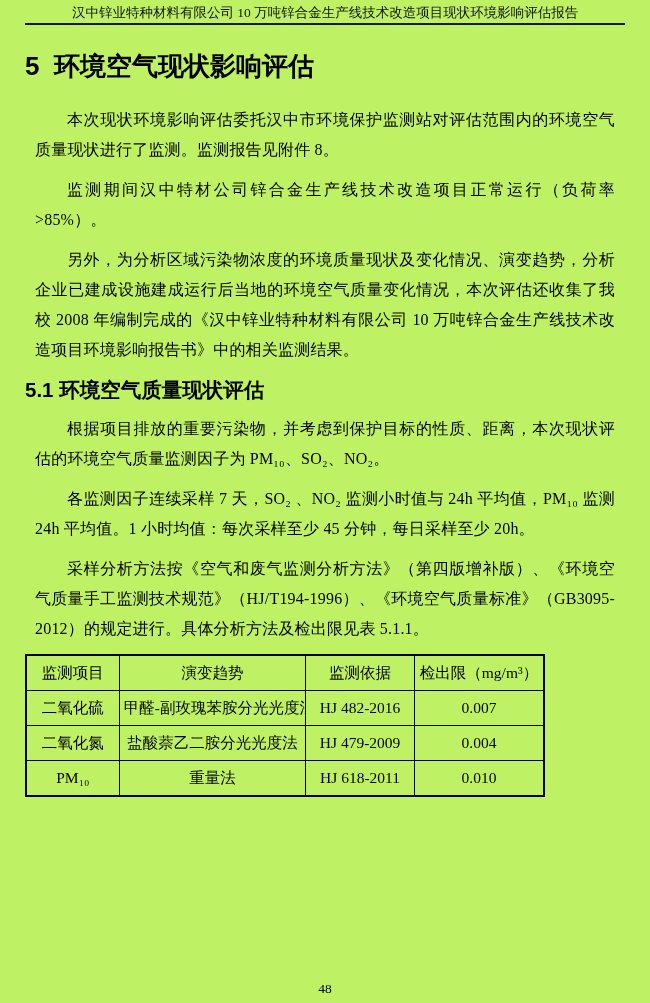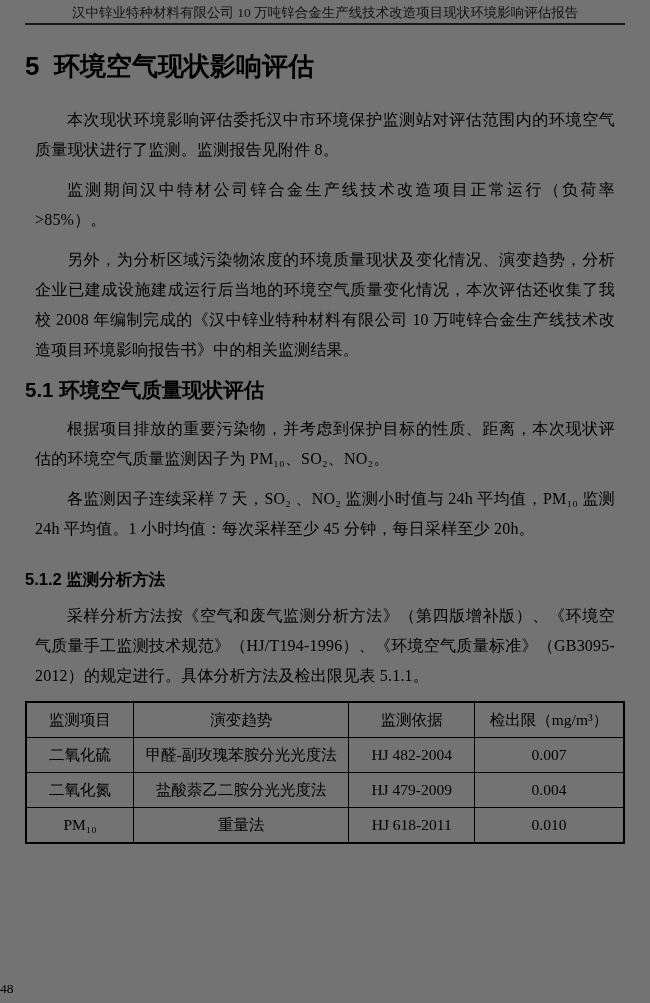--- a/index.html
+++ b/index.html
@@ -1,21 +1,21 @@
 <!DOCTYPE html>
 <html><head>
 <meta charset="utf-8">
 <style>
   * { box-sizing: border-box; }
   html, body { margin: 0; padding: 0; background: #ffffff; }
   .page {
     position: relative;
     width: 650px;
     height: 1003px;
-    background: #737373;
+    background: #bef264;
     color: #000000;
     font-family: "Liberation Serif", "DejaVu Serif", serif;
     overflow: hidden;
   }
   .content { padding: 0 25px; }
 
   .doc-header {
     padding-top: 5px;
     font-size: 13.5px;
     line-height: 16px;
@@ -64,21 +64,21 @@
 
   .table-caption {
     margin: 12px 0 0 0;
     font-size: 16.5px;
     line-height: 22px;
     text-align: center;
     white-space: pre-wrap;
   }
 
   table.data-table {
-    width: 600px;
+    width: 520px;
     margin-top: 8px;
     border-collapse: collapse;
     border: 2px solid #000;
     table-layout: fixed;
   }
   table.data-table th,
   table.data-table td {
     border: 1px solid #000;
     font-size: 15.5px;
     font-weight: normal;
@@ -91,21 +91,21 @@
   }
   .col-item   { width: 18%; }
   .col-method { width: 36%; }
   .col-basis  { width: 21%; }
   .col-limit  { width: 25%; }
 
   .page-number {
     position: absolute;
     left: 0; right: 0;
     bottom: 6px;
-    text-align: left;
+    text-align: center;
     font-size: 13.5px;
     line-height: 16px;
     margin-top: 28px;
   }
 </style>
 </head>
 <body>
 
 <div class="page">
   <div class="content">
@@ -117,21 +117,20 @@
 
     <p class="body-text">本次现状环境影响评估委托汉中市环境保护监测站对评估范围内的环境空气质量现状进行了监测。监测报告见附件 8。</p>
     <p class="body-text">监测期间汉中特材公司锌合金生产线技术改造项目正常运行（负荷率&gt;85%）。</p>
     <p class="body-text">另外，为分析区域污染物浓度的环境质量现状及变化情况、演变趋势，分析企业已建成设施建成运行后当地的环境空气质量变化情况，本次评估还收集了我校 2008 年编制完成的《汉中锌业特种材料有限公司 10 万吨锌合金生产线技术改造项目环境影响报告书》中的相关监测结果。</p>
 
     <h2 class="section-title">5.1 环境空气质量现状评估</h2>
 
     <p class="body-text">根据项目排放的重要污染物，并考虑到保护目标的性质、距离，本次现状评估的环境空气质量监测因子为 PM₁₀、SO₂、NO₂。</p>
     <p class="body-text">各监测因子连续采样 7 天，SO₂ 、NO₂ 监测小时值与 24h 平均值，PM₁₀ 监测 24h 平均值。1 小时均值：每次采样至少 45 分钟，每日采样至少 20h。</p>
 
-    <h3 class="subsection-title">5.1.2 监测分析方法</h3>
     <p class="body-text">采样分析方法按《空气和废气监测分析方法》（第四版增补版）、《环境空气质量手工监测技术规范》（HJ/T194-1996）、《环境空气质量标准》（GB3095-2012）的规定进行。具体分析方法及检出限见表 5.1.1。</p>
 
 
     <table class="data-table">
       <colgroup>
         <col class="col-item">
           <col class="col-method">
           <col class="col-basis">
           <col class="col-limit">
       </colgroup>
@@ -140,21 +139,21 @@
           <th>监测项目</th>
           <th>演变趋势</th>
           <th>监测依据</th>
           <th>检出限（mg/m³）</th>
         </tr>
       </thead>
       <tbody>
         <tr>
           <td>二氧化硫</td>
           <td>甲醛-副玫瑰苯胺分光光度法</td>
-          <td>HJ 482-2004</td>
+          <td>HJ 482-2016</td>
           <td>0.007</td>
         </tr>
         <tr>
           <td>二氧化氮</td>
           <td>盐酸萘乙二胺分光光度法</td>
           <td>HJ 479-2009</td>
           <td>0.004</td>
         </tr>
         <tr>
           <td>PM₁₀</td>

